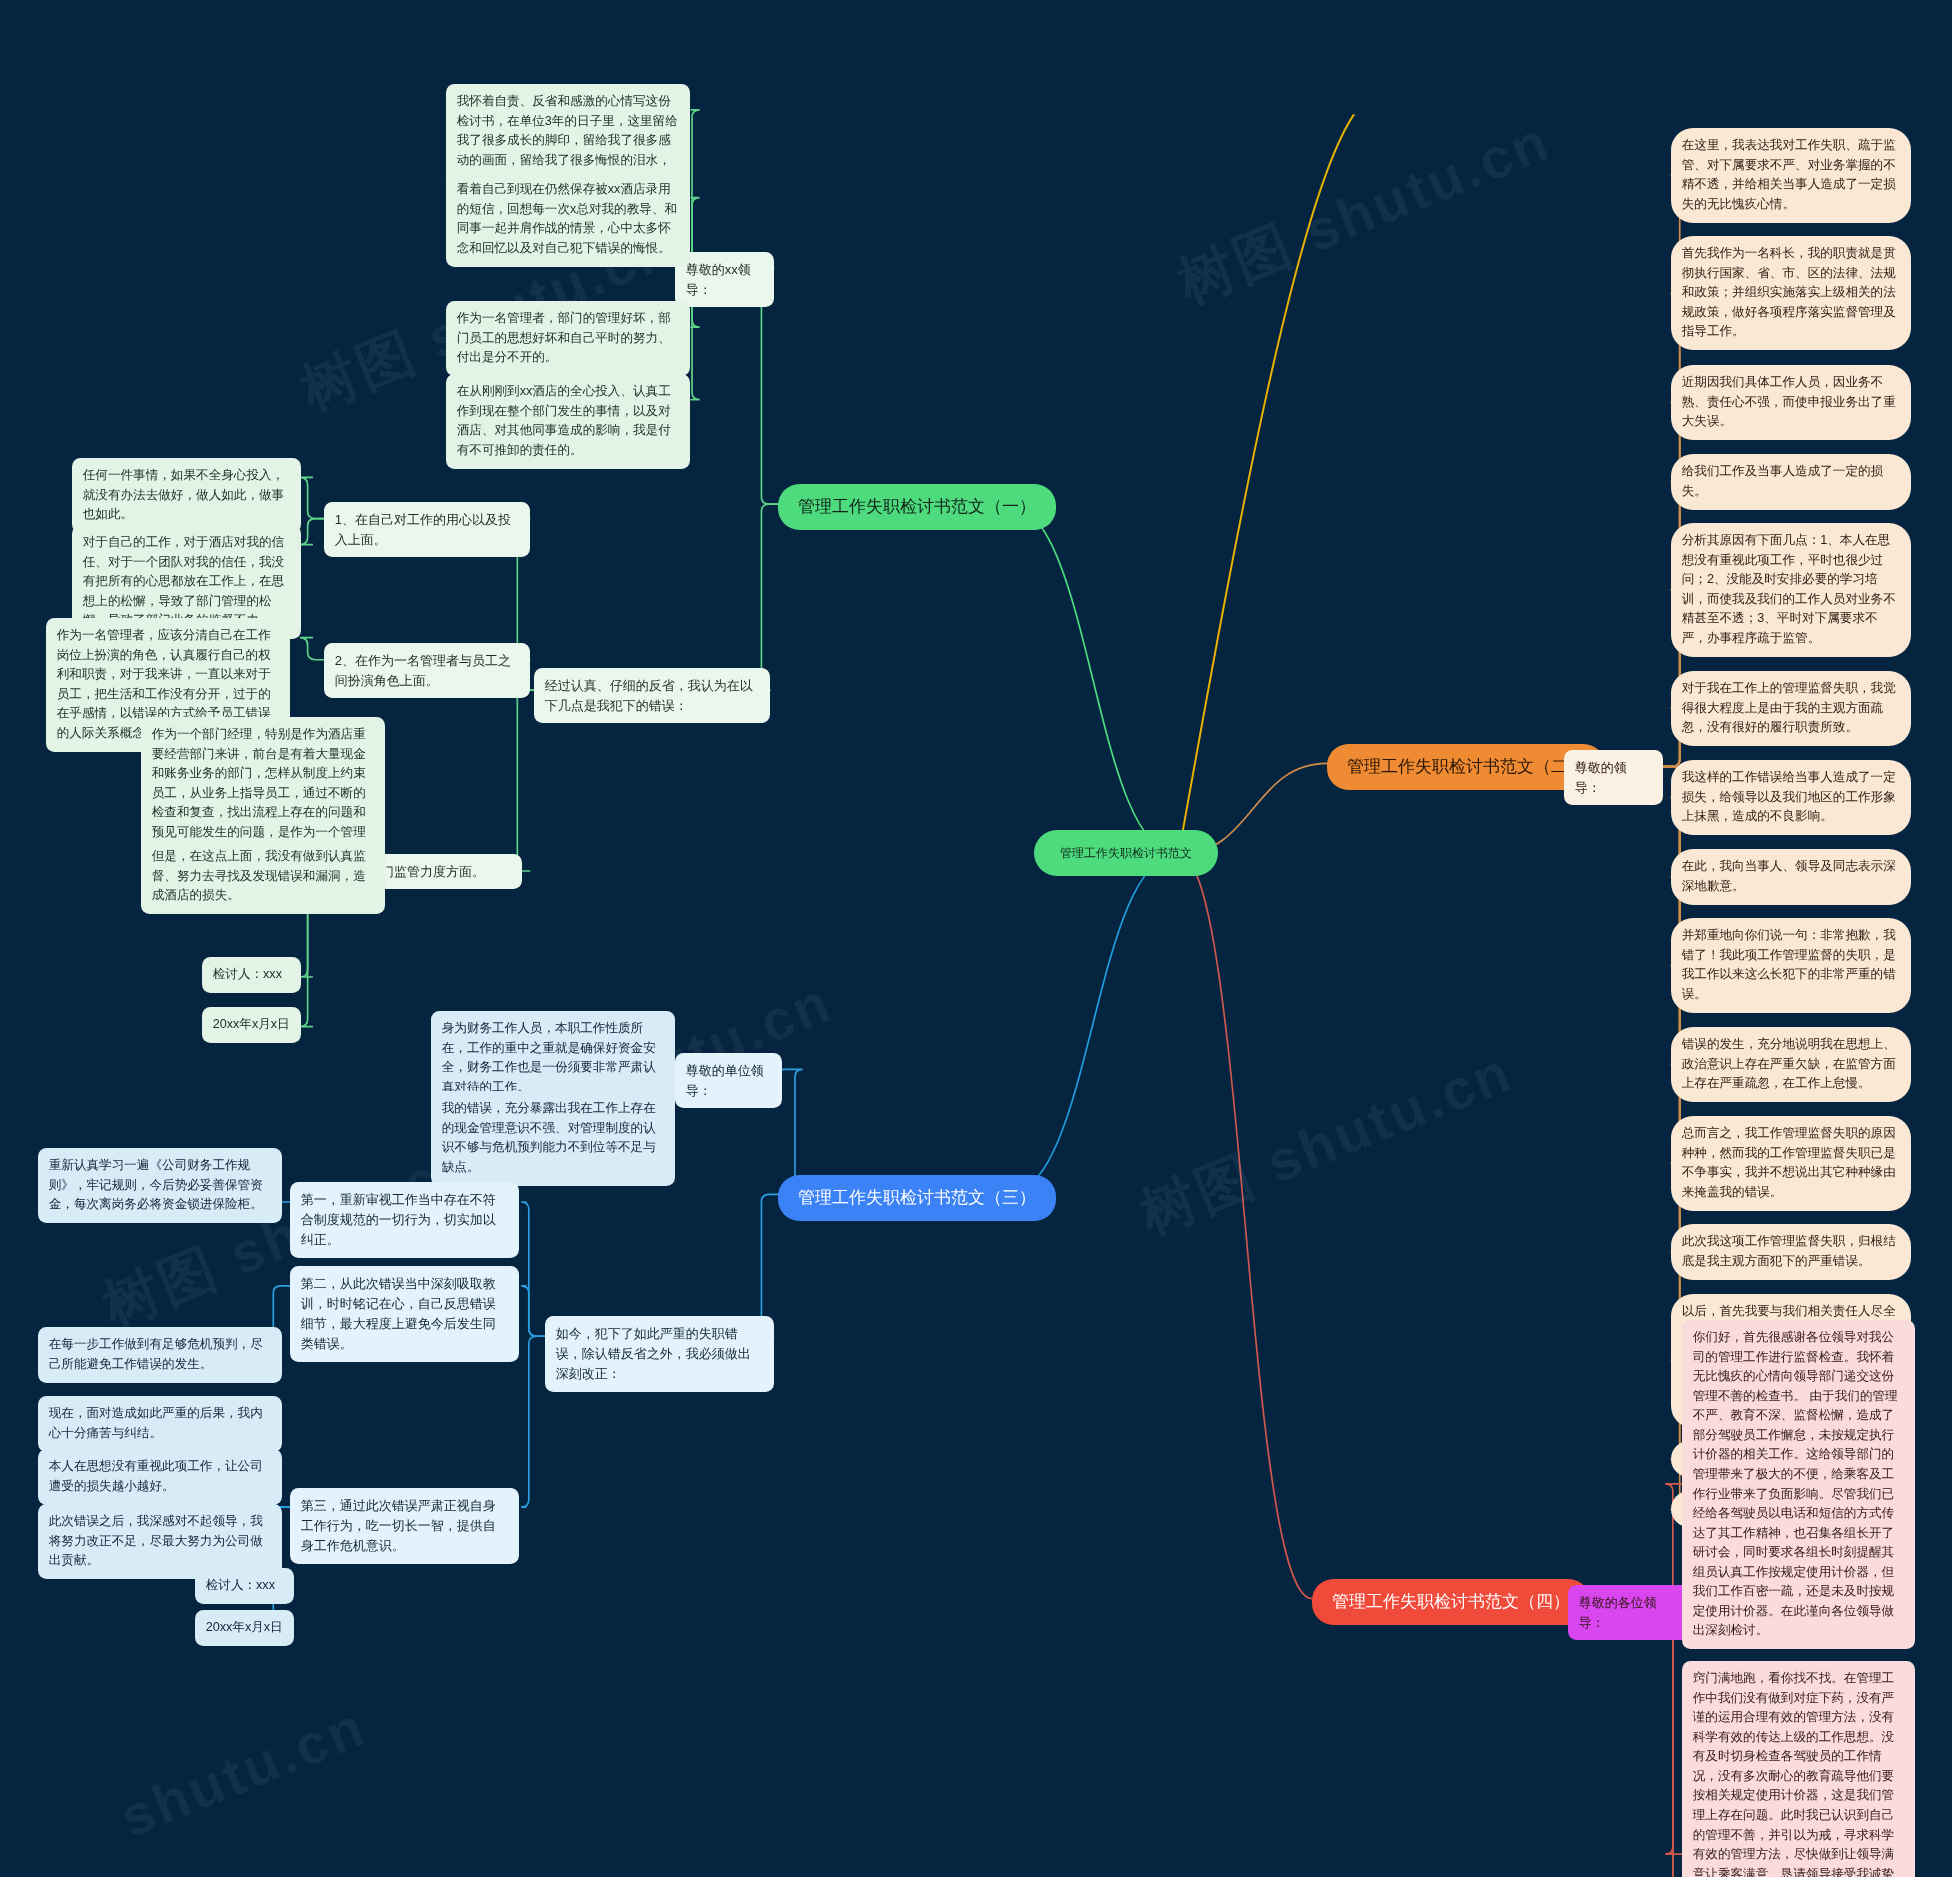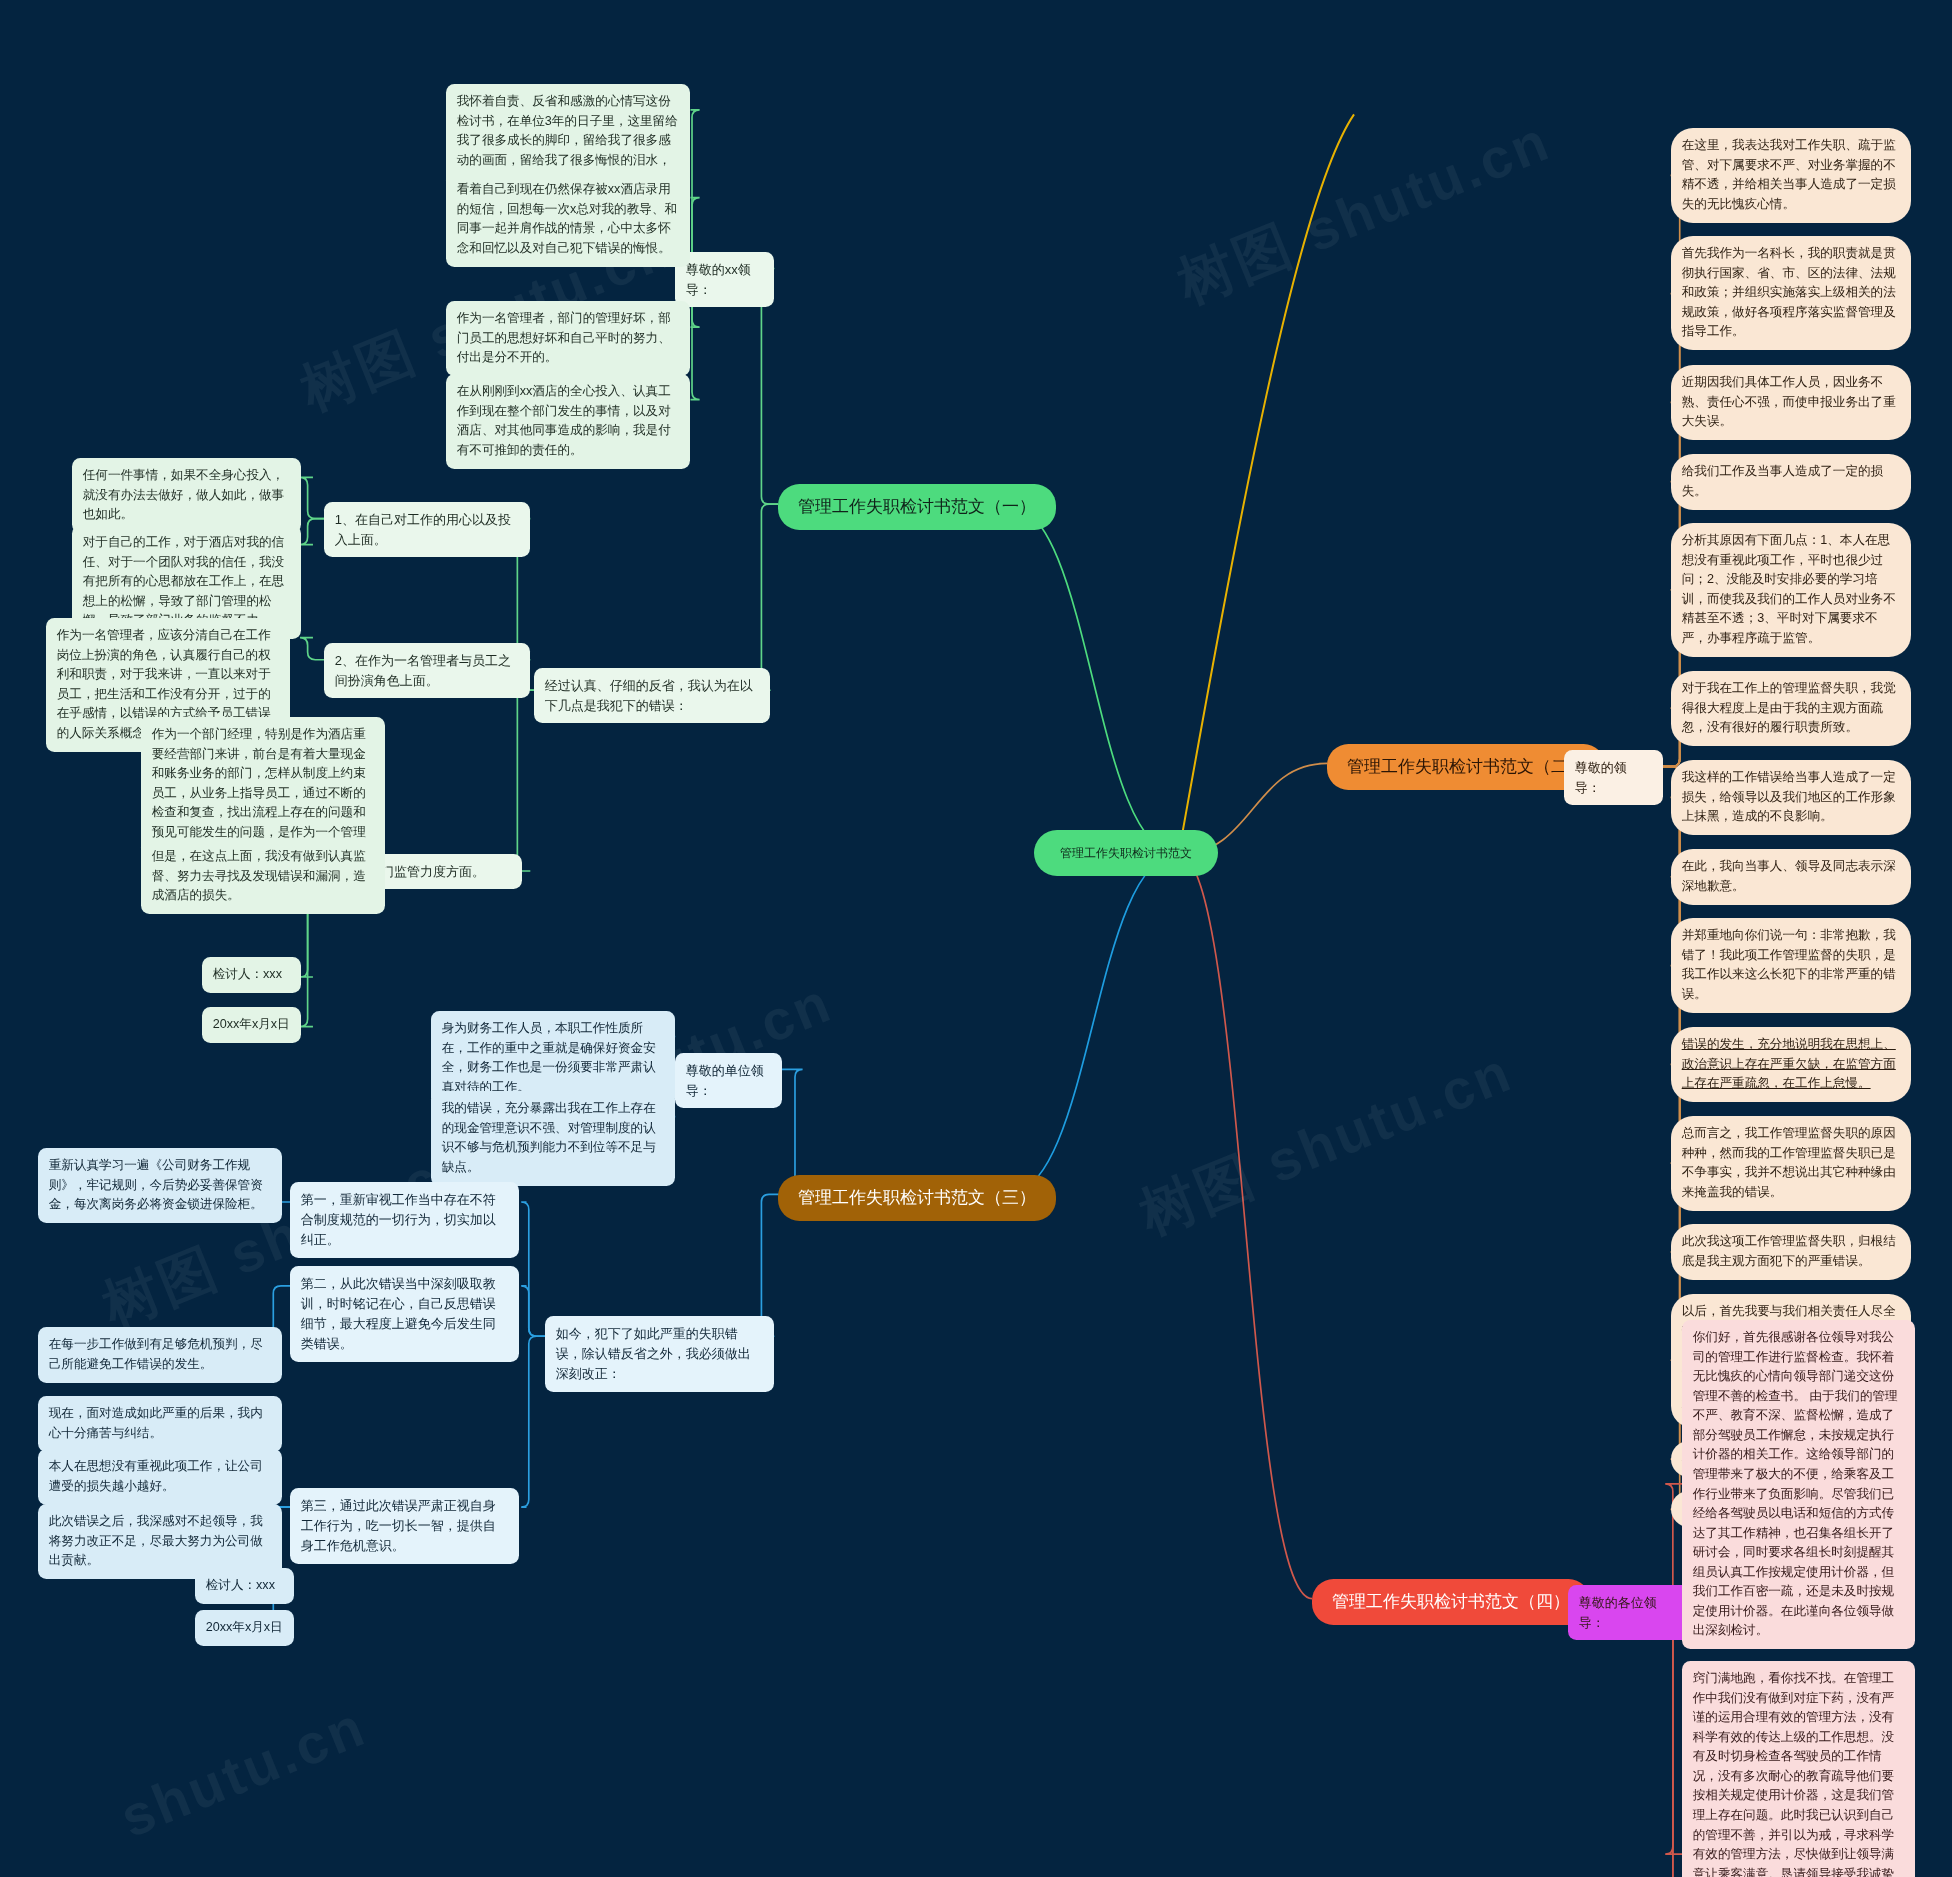--- a/index.html
+++ b/index.html
@@ -32,21 +32,21 @@
   .mid.blue{ background:#e4f3fb; color:#102636; }
   .mid.red{ background:#d946ef; color:#331818; }
 
   
   .branch{
     padding:10px 20px; border-radius:21.4px; font-size:17px; color:#10231a;
     white-space:nowrap; font-weight:400;
   }
   .branch.b1{ background:#4ddb7e; }
   .branch.b2{ background:#ef8c33; color:#2b1505; }
-  .branch.b3{ background:#a16207; color:#ffffff; }
+  .branch.b3{ background:#3b82f6; color:#ffffff; }
   .branch.b4{ background:#f04a3a; color:#ffffff; }
 
   
   .root{
     padding:13.7px 26px; border-radius:26px; background:#4ddb7e; color:#0f2a1b;
     font-size:12px; white-space:nowrap;
   }
 
   
   .callout{
@@ -212,21 +212,21 @@
       <div class="node mid orange" style="left: 1564px; top: 750px; width: 99px;">尊敬的领导：</div>
       <div class="node leaf orange" style="width: 240px; left: 1671px; top: 128px;">在这里，我表达我对工作失职、疏于监管、对下属要求不严、对业务掌握的不精不透，并给相关当事人造成了一定损失的无比愧疚心情。</div>
       <div class="node leaf orange" style="width: 240px; left: 1671px; top: 236px;">首先我作为一名科长，我的职责就是贯彻执行国家、省、市、区的法律、法规和政策；并组织实施落实上级相关的法规政策，做好各项程序落实监督管理及指导工作。</div>
       <div class="node leaf orange" style="width: 240px; left: 1671px; top: 365px;">近期因我们具体工作人员，因业务不熟、责任心不强，而使申报业务出了重大失误。</div>
       <div class="node leaf orange" style="width: 240px; left: 1671px; top: 454px;">给我们工作及当事人造成了一定的损失。</div>
       <div class="node leaf orange" style="width: 240px; left: 1671px; top: 523px;">分析其原因有下面几点：1、本人在思想没有重视此项工作，平时也很少过问；2、没能及时安排必要的学习培训，而使我及我们的工作人员对业务不精甚至不透；3、平时对下属要求不严，办事程序疏于监管。</div>
       <div class="node leaf orange" style="width: 240px; left: 1671px; top: 671px;">对于我在工作上的管理监督失职，我觉得很大程度上是由于我的主观方面疏忽，没有很好的履行职责所致。</div>
       <div class="node leaf orange" style="width: 240px; left: 1671px; top: 760px;">我这样的工作错误给当事人造成了一定损失，给领导以及我们地区的工作形象上抹黑，造成的不良影响。</div>
       <div class="node leaf orange" style="width: 240px; left: 1671px; top: 849px;">在此，我向当事人、领导及同志表示深深地歉意。</div>
       <div class="node leaf orange" style="width: 240px; left: 1671px; top: 918px;">并郑重地向你们说一句：非常抱歉，我错了！我此项工作管理监督的失职，是我工作以来这么长犯下的非常严重的错误。</div>
-      <div class="node leaf orange" style="width: 240px; left: 1671px; top: 1027px; text-decoration: underline;">错误的发生，充分地说明我在思想上、政治意识上存在严重欠缺，在监管方面上存在严重疏忽，在工作上怠慢。</div>
+      <div class="node leaf orange" style="width: 240px; left: 1671px; top: 1027px;">错误的发生，充分地说明我在思想上、政治意识上存在严重欠缺，在监管方面上存在严重疏忽，在工作上怠慢。</div>
       <div class="node leaf orange" style="width: 240px; left: 1671px; top: 1116px;">总而言之，我工作管理监督失职的原因种种，然而我的工作管理监督失职已是不争事实，我并不想说出其它种种缘由来掩盖我的错误。</div>
       <div class="node leaf orange" style="width: 240px; left: 1671px; top: 1224px;">此次我这项工作管理监督失职，归根结底是我主观方面犯下的严重错误。</div>
       <div class="node leaf orange" style="width: 240px; left: 1671px; top: 1294px;">以后，首先我要与我们相关责任人尽全部努力，采取补救措施，全面逆补当事人的损失，其次要进一步认真总结这次事件前因后果，引以为戒，制定出有效的措施，全面完善我们的工作，坚决杜绝此类事件的再次发生。</div>
       <div class="node leaf orange" style="width: 240px; left: 1671px; top: 1441px;">检讨人：xxx</div>
       <div class="node leaf orange" style="width: 240px; left: 1671px; top: 1491px;">20xx年x月x日</div>
       <div class="node branch b4" style="left: 1312px; top: 1579px;">管理工作失职检讨书范文（四）</div>
       <div class="node mid red" style="left: 1568px; top: 1585px; width: 122px;">尊敬的各位领导：</div>
       <div class="node leaf red" style="left: 1682px; top: 1320px; width: 233px;">你们好，首先很感谢各位领导对我公司的管理工作进行监督检查。我怀着无比愧疚的心情向领导部门递交这份管理不善的检查书。 由于我们的管理不严、教育不深、监督松懈，造成了部分驾驶员工作懈怠，未按规定执行计价器的相关工作。这给领导部门的管理带来了极大的不便，给乘客及工作行业带来了负面影响。尽管我们已经给各驾驶员以电话和短信的方式传达了其工作精神，也召集各组长开了研讨会，同时要求各组长时刻提醒其组员认真工作按规定使用计价器，但我们工作百密一疏，还是未及时按规定使用计价器。在此谨向各位领导做出深刻检讨。</div>
       <div class="node leaf red" style="left: 1682px; top: 1661px; width: 233px;">窍门满地跑，看你找不找。在管理工作中我们没有做到对症下药，没有严谨的运用合理有效的管理方法，没有科学有效的传达上级的工作思想。没有及时切身检查各驾驶员的工作情况，没有多次耐心的教育疏导他们要按相关规定使用计价器，这是我们管理上存在问题。此时我已认识到自己的管理不善，并引以为戒，寻求科学有效的管理方法，尽快做到让领导满意让乘客满意。恳请领导接受我诚挚的歉意！在今后的工作中，我们会虚心请教领导，学习其卓越、有效的管理方法；会认真科学的教育管理；及时有效的传达上级的思想。让我们的管理逐步完善化，驾驶员的工作尽快合理合规化。也恳请领导继续监督、指导我们的工作，让我们xx出租汽车公司日益兴盛！</div>
       <div class="node root" style="left: 1034px; top: 830px;">管理工作失职检讨书范文</div>

